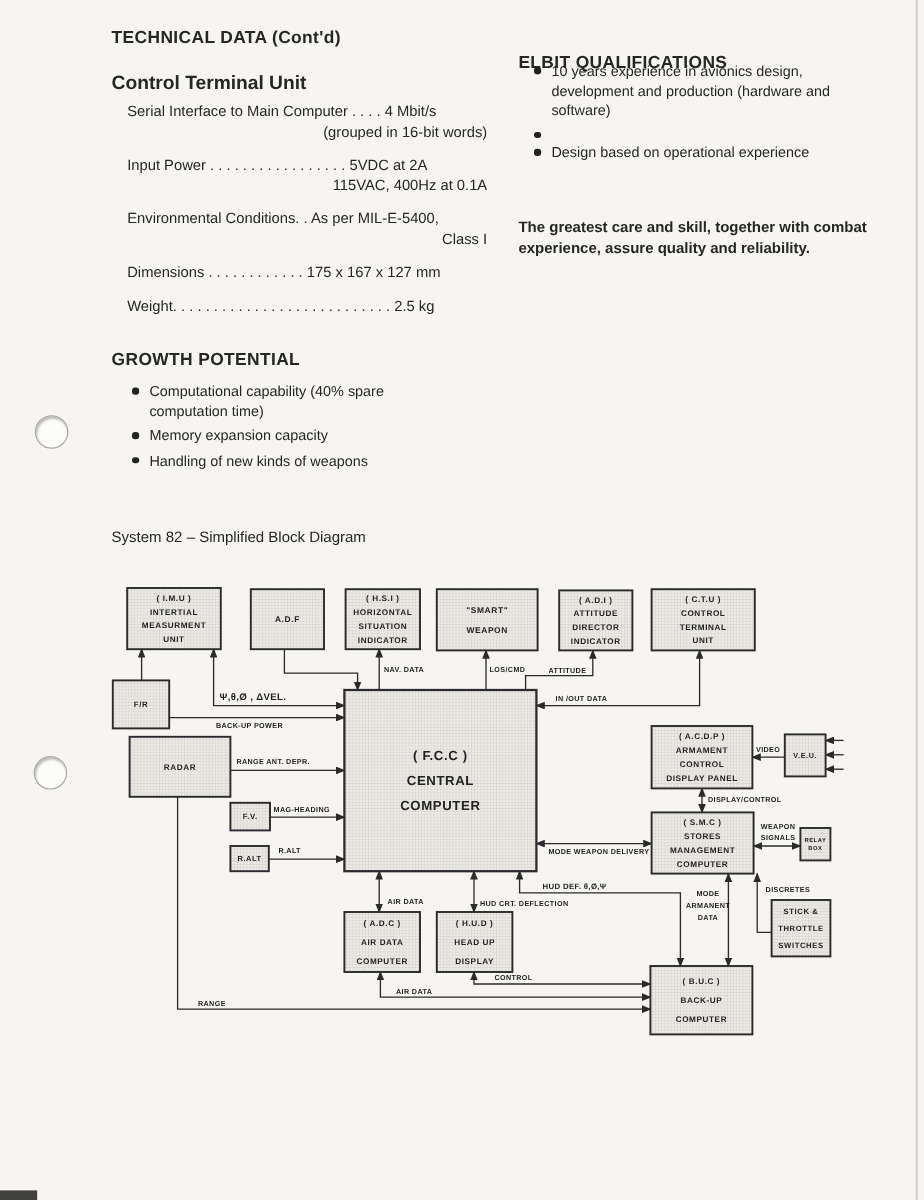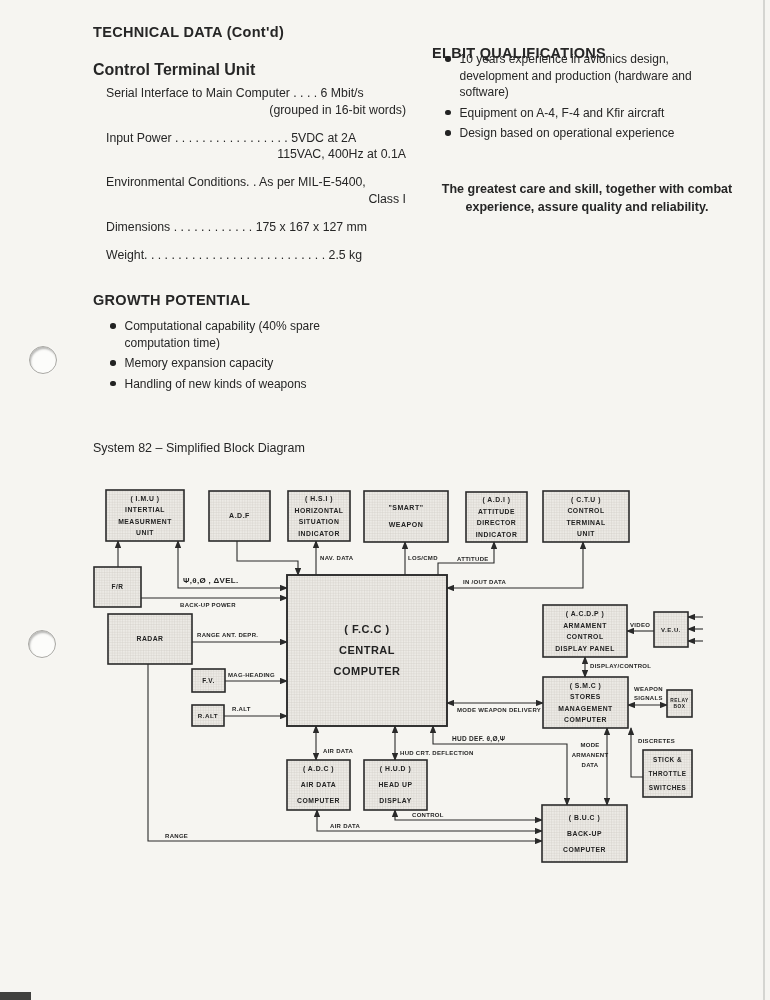--- a/index.html
+++ b/index.html
@@ -39,21 +39,21 @@
 <div class="abs hole" style="left:29px;top:346px;"></div>
 <div class="abs hole" style="left:28px;top:630px;"></div>
 <div class="abs page-right-edge"></div>
 <div class="abs corner-mark"></div>
 
 <h1 class="abs h-main" style="left:93px;top:24px;">TECHNICAL DATA (Cont'd)</h1>
 <h2 class="abs h-sub" style="left:93px;top:61px;">Control Terminal Unit</h2>
 
 <div class="abs specs" style="left:106px;top:85px;">
   <div class="spec-row">
-    <div class="l1">Serial Interface to Main Computer . . . . 6 Mbit/s</div>
+    <div class="l1">Serial Interface to Main Computer . . . . 4 Mbit/s</div>
     <div class="l2">(grouped in 16-bit words)</div>
   </div>
   <div class="spec-row">
     <div class="l1">Input Power . . . . . . . . . . . . . . . . . 5VDC at 2A</div>
     <div class="l2">115VAC, 400Hz at 0.1A</div>
   </div>
   <div class="spec-row">
     <div class="l1">Environmental Conditions. . As per MIL-E-5400,</div>
     <div class="l2">Class I</div>
   </div>
@@ -68,28 +68,27 @@
 <h1 class="abs h-main" style="left:432px;top:45px;">ELBIT QUALIFICATIONS</h1>
 <ul class="abs blist" style="left:445px;top:51px;">
   <li>
       <span class="dot"></span>
       <span class="btxt">10 years experience in avionics design,
 development and production (hardware and
 software)</span>
     </li>
   <li>
       <span class="dot"></span>
-      <span class="btxt">Equipment on A-4, F-4 and Kfir aircraft</span>
     </li>
   <li>
       <span class="dot"></span>
       <span class="btxt">Design based on operational experience</span>
     </li>
 </ul>
-<p class="abs closing" style="left:432px;top:181px;margin:0;text-align:center;">The greatest care and skill, together with combat
+<p class="abs closing" style="left:432px;top:181px;margin:0;">The greatest care and skill, together with combat
 experience, assure quality and reliability.</p>
 
 <h1 class="abs h-main" style="left:93px;top:292px;">GROWTH POTENTIAL</h1>
 <ul class="abs blist" style="left:110px;top:318px;width:300px;">
   <li>
       <span class="dot"></span>
       <span class="btxt">Computational capability (40% spare
 computation time)</span>
     </li>
   <li>

